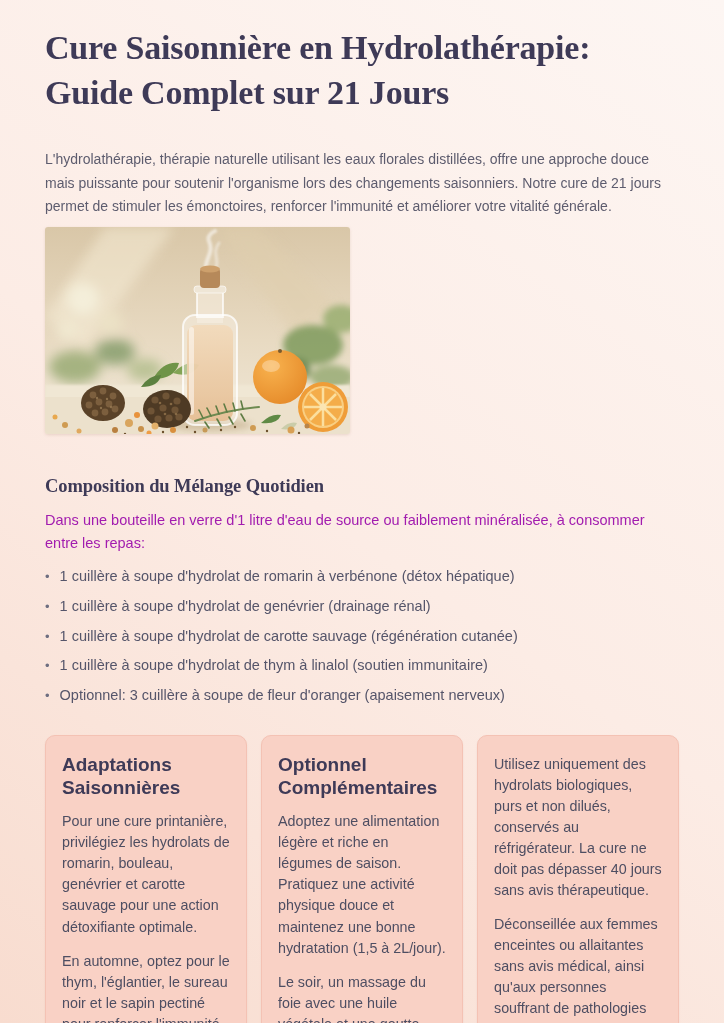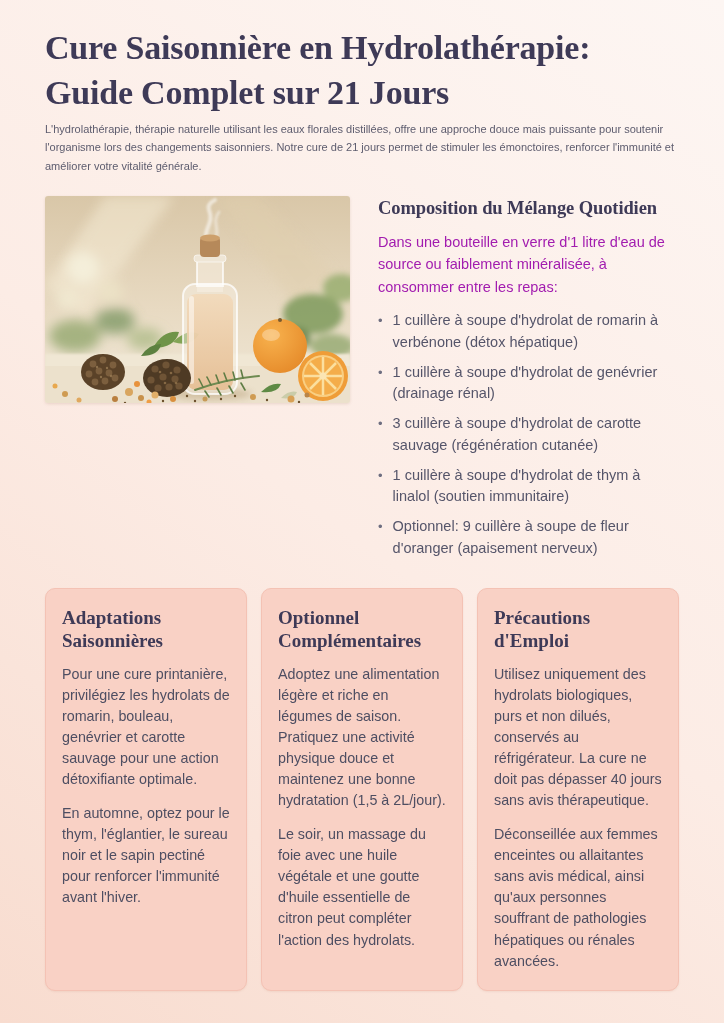--- a/index.html
+++ b/index.html
@@ -12,30 +12,30 @@
   }
   .page{ padding:26px 45px 0 45px; }
 
   h1.title{
     font-family:"Liberation Serif", serif;
     font-weight:700;
     font-size:34px;
     line-height:1.32;
     color:#3e3a57;
     letter-spacing:-0.2px;
-    margin-bottom:4px;
+    margin-bottom:32px;
   }
   p.intro{
-    font-size:11px;
+    font-size:14px;
     line-height:1.7;
     color:#5d5c6e;
-    margin-bottom:20px;
-  }
-
-  .main-row{ display:flex; gap:28px; margin-bottom:20px; }
+    margin-bottom:8px;
+  }
+
+  .main-row{ display:flex; gap:40px; margin-bottom:20px;flex-direction:column; }
   .photo-wrap{
     width:305px; height:207px; flex:none;
     border-radius:3px; overflow:hidden;
     box-shadow:0 1px 3px rgba(150,100,80,.18);
   }
   .photo-wrap svg{ display:block; }
 
   .comp-col{ flex:1; min-width:0; }
   h2.section-heading{
     font-family:"Liberation Serif", serif;
@@ -60,21 +60,21 @@
   .cards{ display:flex; gap:14px; margin-bottom:10px; }
   .card{
     flex:1;
     background:#f9d1c5;
     border:1px solid #f4c2b4;
     border-radius:10px;
     padding:18px 16px;
     box-shadow:0 1px 2px rgba(180,120,100,.12);
   }
   .card h3{
-    font-family:Liberation Serif, serif;
+    font-family:Liberation Sans, sans-serif;
     font-weight:700;
     font-size:19px;
     line-height:1.2;
     color:#3e3a57;
     margin-bottom:12px;
   }
   .card p{
     font-size:14.3px;
     line-height:1.47;
     color:#4e4e62;
@@ -268,45 +268,44 @@
         <li>
             <span class="marker">•</span>
             <span>1 cuillère à soupe d'hydrolat de romarin à verbénone (détox hépatique)</span>
           </li>
         <li>
             <span class="marker">•</span>
             <span>1 cuillère à soupe d'hydrolat de genévrier (drainage rénal)</span>
           </li>
         <li>
             <span class="marker">•</span>
-            <span>3 cuillère à soupe d'hydrolat de carotte sauvage (régénération cutanée)</span>
+            <span>1 cuillère à soupe d'hydrolat de carotte sauvage (régénération cutanée)</span>
           </li>
         <li>
             <span class="marker">•</span>
             <span>1 cuillère à soupe d'hydrolat de thym à linalol (soutien immunitaire)</span>
           </li>
         <li>
             <span class="marker">•</span>
-            <span>Optionnel: 9 cuillère à soupe de fleur d'oranger (apaisement nerveux)</span>
+            <span>Optionnel: 3 cuillère à soupe de fleur d'oranger (apaisement nerveux)</span>
           </li>
       </ul>
     </div>
   </div>
 
   <div class="cards">
     <div class="card">
       <h3>Adaptations Saisonnières</h3>
       <p>Pour une cure printanière, privilégiez les hydrolats de romarin, bouleau, genévrier et carotte sauvage pour une action détoxifiante optimale.</p>
       <p>En automne, optez pour le thym, l'églantier, le sureau noir et le sapin pectiné pour renforcer l'immunité avant l'hiver.</p>
     </div>
     <div class="card">
       <h3>Optionnel Complémentaires</h3>
       <p>Adoptez une alimentation légère et riche en légumes de saison. Pratiquez une activité physique douce et maintenez une bonne hydratation (1,5 à 2L/jour).</p>
       <p>Le soir, un massage du foie avec une huile végétale et une goutte d'huile essentielle de citron peut compléter l'action des hydrolats.</p>
     </div>
     <div class="card">
-      <h3>Précautions d'Emploi</h3>
       <p>Utilisez uniquement des hydrolats biologiques, purs et non dilués, conservés au réfrigérateur. La cure ne doit pas dépasser 40 jours sans avis thérapeutique.</p>
       <p>Déconseillée aux femmes enceintes ou allaitantes sans avis médical, ainsi qu'aux personnes souffrant de pathologies hépatiques ou rénales avancées.</p>
     </div>
   </div>
 
 </div>
 
 </body></html>

